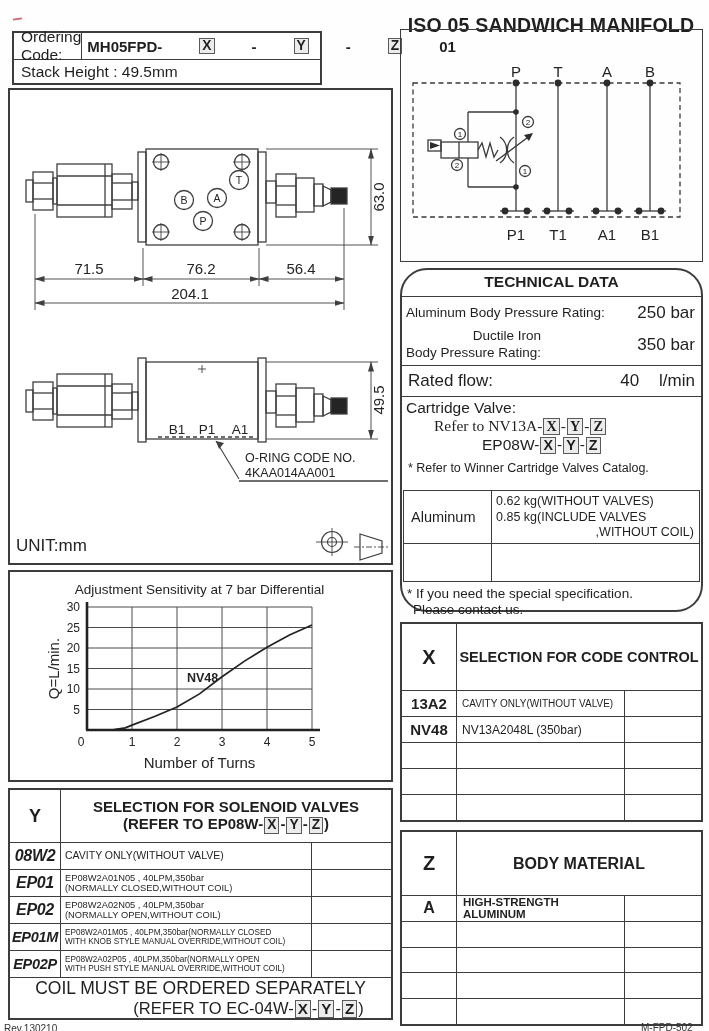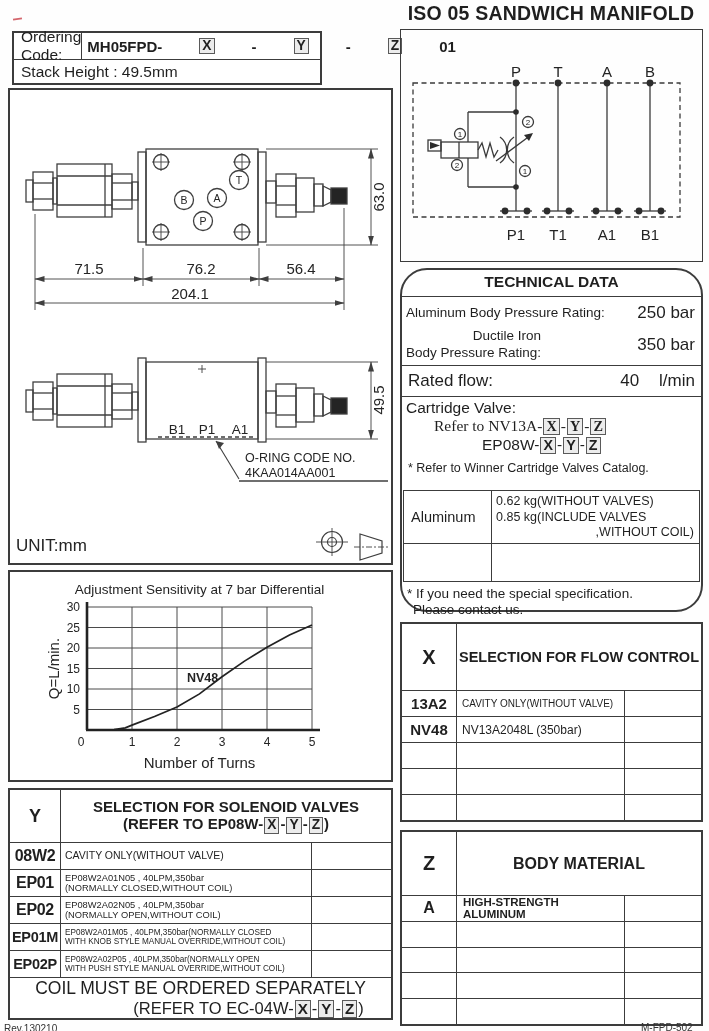--- a/index.html
+++ b/index.html
@@ -11,21 +11,21 @@
   
   #order-box{left:12px;top:31px;width:310px;}
   .ob-r1{display:flex;height:26px;border-bottom:1.6px solid #3c3c3c;}
   .ob-label{width:144px;border-right:1.6px solid #3c3c3c;font-size:15.5px;display:flex;align-items:center;padding-left:7px;}
   .ob-code{flex:1;display:flex;align-items:center;padding-left:5px;font-size:15px;font-weight:bold;gap:36px;}
   .ob-r2{height:23px;display:flex;align-items:center;padding-left:7px;font-size:15.5px;}
   .artifact{left:13px;top:18px;width:9px;height:2px;background:#d4666d;transform:rotate(-8deg);}
   
   .cbox{display:inline-block;border:1.3px solid #5a5a5a;background:#ececec;padding:0 2px;margin:0 1px;line-height:1.05;font-weight:bold;font-size:0.92em;}
   
-  #main-title{left:398px;top:2px;width:306px;text-align:center;font-size:19.5px;font-weight:bold;letter-spacing:.2px;}
+  #main-title{left:398px;top:14px;width:306px;text-align:center;font-size:19.5px;font-weight:bold;letter-spacing:.2px;}
   #schematic-box{left:400px;top:29px;width:303px;height:233px;border:1.8px solid #3c3c3c;}
   #tech-box{left:400px;top:268px;width:303px;height:344px;border-radius:27px;}
   .td-head{height:23px;border-bottom:1.6px solid #3c3c3c;text-align:center;font-weight:bold;font-size:15.5px;padding-top:3px;}
   .td-sec1{border-bottom:1.6px solid #3c3c3c;padding:3px 6px 2px 4px;text-align:right;}
   .td-row{display:flex;justify-content:space-between;align-items:center;}
   .td-row .lbl{font-size:13.5px;line-height:1.25;}
   .td-row .val{font-size:17px;white-space:nowrap;}
   .td-flow{height:30px;border-bottom:1.6px solid #3c3c3c;display:flex;align-items:center;justify-content:space-between;padding:0 6px 0 6px;font-size:17px;}
   .td-cart{height:86px;padding:2px 4px;font-size:15.5px;line-height:1.18;}
   .td-cart .ind1{padding-left:28px;font-family:Liberation Serif, serif;}
@@ -51,21 +51,21 @@
   #x-table .desc{font-size:10px;padding-left:5px;}
   #x-table .desc.md{font-size:12px;}
   #z-table{left:400px;top:830px;width:303px;height:196px;grid-template-columns:54px 1fr 77px;grid-template-rows:63px repeat(5,1fr);}
   #z-table .bigcode{font-size:20px;font-weight:bold;}
   #z-table .ttl{font-size:16px;font-weight:bold;grid-column:2/4;}
   #z-table .rcode{font-size:16px;font-weight:bold;}
   #z-table .desc{font-size:11.5px;font-weight:bold;padding-left:6px;}
   #y-table{left:8px;top:788px;width:385px;height:232px;grid-template-columns:50px 1fr 80px;grid-template-rows:52px repeat(5,1fr) 41px;}
   #y-table .bigcode{font-size:18px;font-weight:bold;}
   #y-table .ttl{font-size:15px;font-weight:bold;grid-column:2/4;flex-direction:column;justify-content:center;line-height:1.15;}
-  #y-table .rcode{font-size:14.5px;font-weight:bold;letter-spacing:-.3px;}
+  #y-table .rcode{font-size:14.5px;font-weight:bold;letter-spacing:-.3px;font-style:italic;}
   #y-table .desc{flex-direction:column;align-items:flex-start;justify-content:center;padding-left:4px;line-height:1.12;}
   #y-table .desc div{white-space:nowrap;}
   #y-table .f10{font-size:10.5px;}
   #y-table .f9{font-size:9.3px;}
   #y-table .f8{font-size:8.2px;}
   #y-table .yfoot{grid-column:1/4;flex-direction:column;justify-content:center;font-size:17.5px;line-height:1.2;}
   #y-table .yfoot .l2{font-size:16.5px;padding-left:96px;}
   
   #drawing-box{left:8px;top:88px;width:385px;height:477px;}
   #chart-box{left:8px;top:570px;width:385px;height:212px;}
@@ -365,21 +365,21 @@
         <text x="189.5" y="22" font-size="13.5" text-anchor="middle">Adjustment Sensitivity at 7 bar Differential</text>
         <text x="189.5" y="196" font-size="15" text-anchor="middle">Number of Turns</text>
         <text x="49" y="96.5" font-size="15" text-anchor="middle" transform="rotate(-90 49 96.5)">Q=L/min.</text>
         <polyline points="77.0,158.0 104.0,157.6 115.3,155.9 122.0,153.1 144.5,144.5 167.0,135.0 189.5,121.9 212.0,104.7 234.5,89.1 257.0,75.2 279.5,62.9 302.0,53.0" fill="none" stroke="#222" stroke-width="1.7"></polyline>
         <text x="177" y="110" font-size="12.5" font-weight="bold">NV48</text>
       </svg>
   </div>
 
   <div class="abs tbl" id="x-table">
     <div class="c ctr bigcode">X</div>
-    <div class="c ctr ttl bl">SELECTION FOR FLOW CONTROL</div>
+    <div class="c ctr ttl bl">SELECTION FOR CODE CONTROL</div>
     <div class="c ctr rcode bt">13A2</div>
     <div class="c desc bt bl">CAVITY ONLY(WITHOUT VALVE)</div>
     <div class="c bt bl"></div>
     <div class="c ctr rcode bt">NV48</div>
     <div class="c desc md bt bl">NV13A2048L (350bar)</div>
     <div class="c bt bl"></div>
     <div class="c ctr rcode bt"></div>
     <div class="c desc bt bl"></div>
     <div class="c bt bl"></div>
     <div class="c ctr rcode bt"></div>

